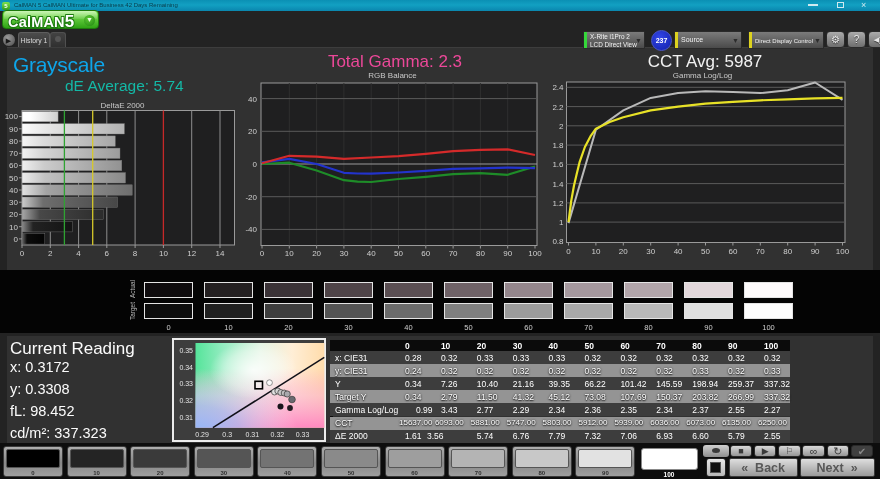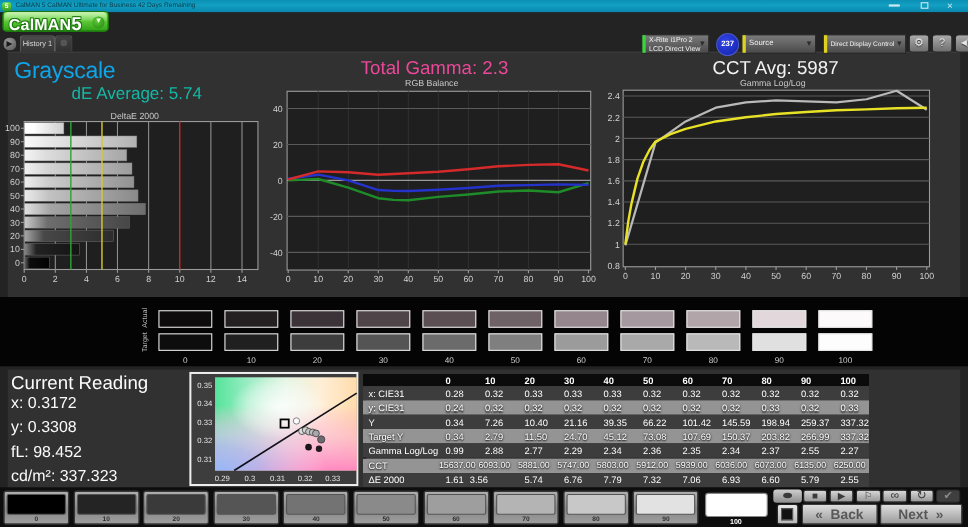--- a/index.html
+++ b/index.html
@@ -401,32 +401,32 @@
     <div style="position:absolute;left:290.4px;top:39.2px;white-space:nowrap">101.42</div>
     <div style="position:absolute;left:326.3px;top:39.2px;white-space:nowrap">145.59</div>
     <div style="position:absolute;left:362.2px;top:39.2px;white-space:nowrap">198.94</div>
     <div style="position:absolute;left:398.1px;top:39.2px;white-space:nowrap">259.37</div>
     <div style="position:absolute;left:434.0px;top:39.2px;white-space:nowrap">337.32</div>
     <div style="position:absolute;left:0;top:50.8px;width:460px;height:13.10px;background:#949494"></div>
     <div style="position:absolute;left:5px;top:52.3px;text-shadow:0 1px 1.5px rgba(0,0,0,0.85),0 0 2px rgba(40,40,40,0.9);">Target Y</div>
     <div style="position:absolute;left:75.0px;top:52.3px;text-shadow:0 1px 1.5px rgba(0,0,0,0.85),0 0 2px rgba(40,40,40,0.9);white-space:nowrap">0.34</div>
     <div style="position:absolute;left:110.9px;top:52.3px;text-shadow:0 1px 1.5px rgba(0,0,0,0.85),0 0 2px rgba(40,40,40,0.9);white-space:nowrap">2.79</div>
     <div style="position:absolute;left:146.8px;top:52.3px;text-shadow:0 1px 1.5px rgba(0,0,0,0.85),0 0 2px rgba(40,40,40,0.9);white-space:nowrap">11.50</div>
-    <div style="position:absolute;left:182.7px;top:52.3px;text-shadow:0 1px 1.5px rgba(0,0,0,0.85),0 0 2px rgba(40,40,40,0.9);white-space:nowrap">24.70</div>
+    <div style="position:absolute;left:182.7px;top:52.3px;text-shadow:0 1px 1.5px rgba(0,0,0,0.85),0 0 2px rgba(40,40,40,0.9);white-space:nowrap">41.32</div>
     <div style="position:absolute;left:218.6px;top:52.3px;text-shadow:0 1px 1.5px rgba(0,0,0,0.85),0 0 2px rgba(40,40,40,0.9);white-space:nowrap">45.12</div>
     <div style="position:absolute;left:254.5px;top:52.3px;text-shadow:0 1px 1.5px rgba(0,0,0,0.85),0 0 2px rgba(40,40,40,0.9);white-space:nowrap">73.08</div>
     <div style="position:absolute;left:290.4px;top:52.3px;text-shadow:0 1px 1.5px rgba(0,0,0,0.85),0 0 2px rgba(40,40,40,0.9);white-space:nowrap">107.69</div>
     <div style="position:absolute;left:326.3px;top:52.3px;text-shadow:0 1px 1.5px rgba(0,0,0,0.85),0 0 2px rgba(40,40,40,0.9);white-space:nowrap">150.37</div>
     <div style="position:absolute;left:362.2px;top:52.3px;text-shadow:0 1px 1.5px rgba(0,0,0,0.85),0 0 2px rgba(40,40,40,0.9);white-space:nowrap">203.82</div>
     <div style="position:absolute;left:398.1px;top:52.3px;text-shadow:0 1px 1.5px rgba(0,0,0,0.85),0 0 2px rgba(40,40,40,0.9);white-space:nowrap">266.99</div>
     <div style="position:absolute;left:434.0px;top:52.3px;text-shadow:0 1px 1.5px rgba(0,0,0,0.85),0 0 2px rgba(40,40,40,0.9);white-space:nowrap">337.32</div>
     <div style="position:absolute;left:0;top:63.9px;width:460px;height:13.10px;background:#3d3d3d"></div>
     <div style="position:absolute;left:5px;top:65.4px;">Gamma Log/Log</div>
-    <div style="position:absolute;left:75.0px;top:65.4px;white-space:nowrap">0.99</div>
-    <div style="position:absolute;left:110.9px;top:65.4px;white-space:nowrap">2.88</div>
+    <div style="position:absolute;left:86px;top:65.4px;white-space:nowrap">0.99</div>
+    <div style="position:absolute;left:110.9px;top:65.4px;white-space:nowrap">3.43</div>
     <div style="position:absolute;left:146.8px;top:65.4px;white-space:nowrap">2.77</div>
     <div style="position:absolute;left:182.7px;top:65.4px;white-space:nowrap">2.29</div>
     <div style="position:absolute;left:218.6px;top:65.4px;white-space:nowrap">2.34</div>
     <div style="position:absolute;left:254.5px;top:65.4px;white-space:nowrap">2.36</div>
     <div style="position:absolute;left:290.4px;top:65.4px;white-space:nowrap">2.35</div>
     <div style="position:absolute;left:326.3px;top:65.4px;white-space:nowrap">2.34</div>
     <div style="position:absolute;left:362.2px;top:65.4px;white-space:nowrap">2.37</div>
     <div style="position:absolute;left:398.1px;top:65.4px;white-space:nowrap">2.55</div>
     <div style="position:absolute;left:434.0px;top:65.4px;white-space:nowrap">2.27</div>
     <div style="position:absolute;left:0;top:77.0px;width:460px;height:13.10px;background:#949494"></div>

